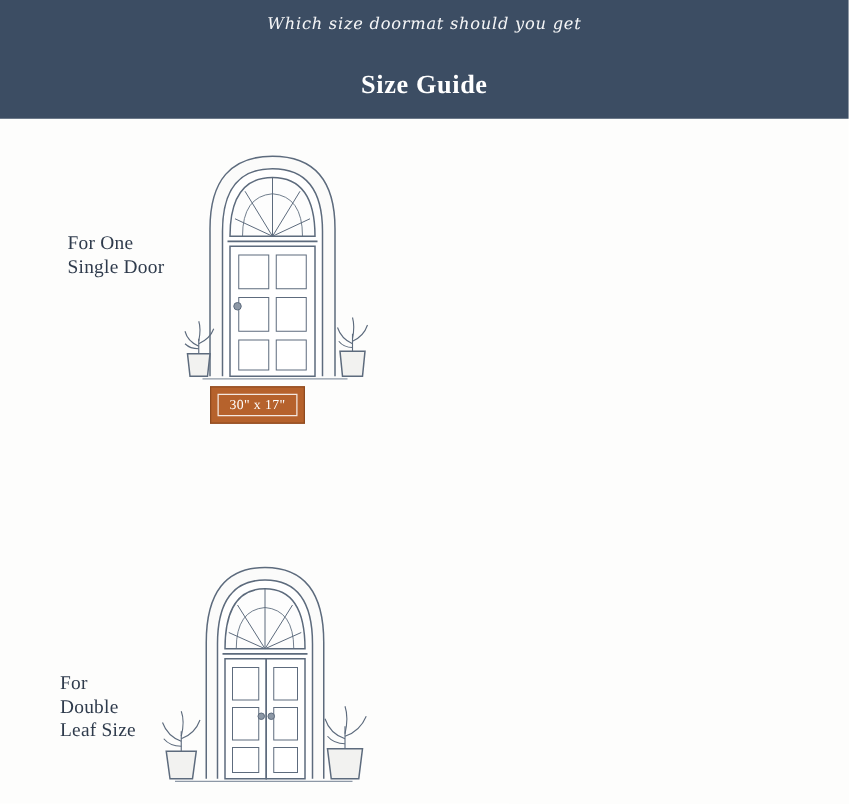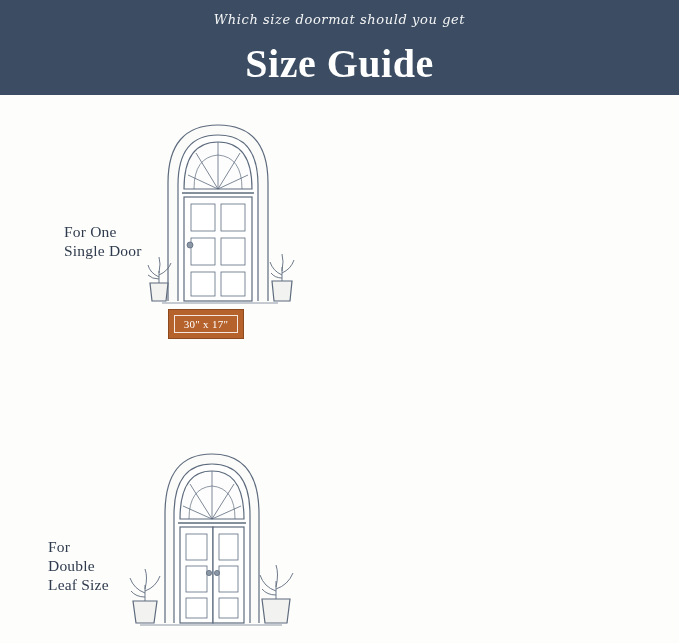--- a/index.html
+++ b/index.html
@@ -38,24 +38,24 @@
     color: #ffffff;
     font-family: "DejaVu Serif", serif;
     font-size: 13px;
     letter-spacing: 0.6px;
     font-style: italic;
     opacity: 0.95;
   }
   .header-title {
     color: #ffffff;
     font-family: "Liberation Serif", serif;
-    font-size: 40px;
+    font-size: 21px;
     font-weight: bold;
     letter-spacing: 0.5px;
-    margin-top: 13px;
+    margin-top: 28px;
   }
 
   
   .grid {
     position: absolute;
     top: 95px; left: 0;
     width: 679px;
     height: 548px;
   }
   .panel {
@@ -69,21 +69,21 @@
 
   .panel-label {
     position: absolute;
     color: #2f3b4c;
     font-family: "Liberation Serif", serif;
     font-size: 15.5px;
     line-height: 19px;
     white-space: pre-line;
     letter-spacing: 0.2px;
   }
-  .lbl-tl { left: 64px;  top: 90px; margin-top: 37px; }
+  .lbl-tl { left: 54px;  top: 90px; }
   .lbl-bl { left: 48px;  top: 178px; }
 
   
   .door-art {
     position: absolute;
   }
   .door-art svg { display: block; }
 
   
   .mat {

